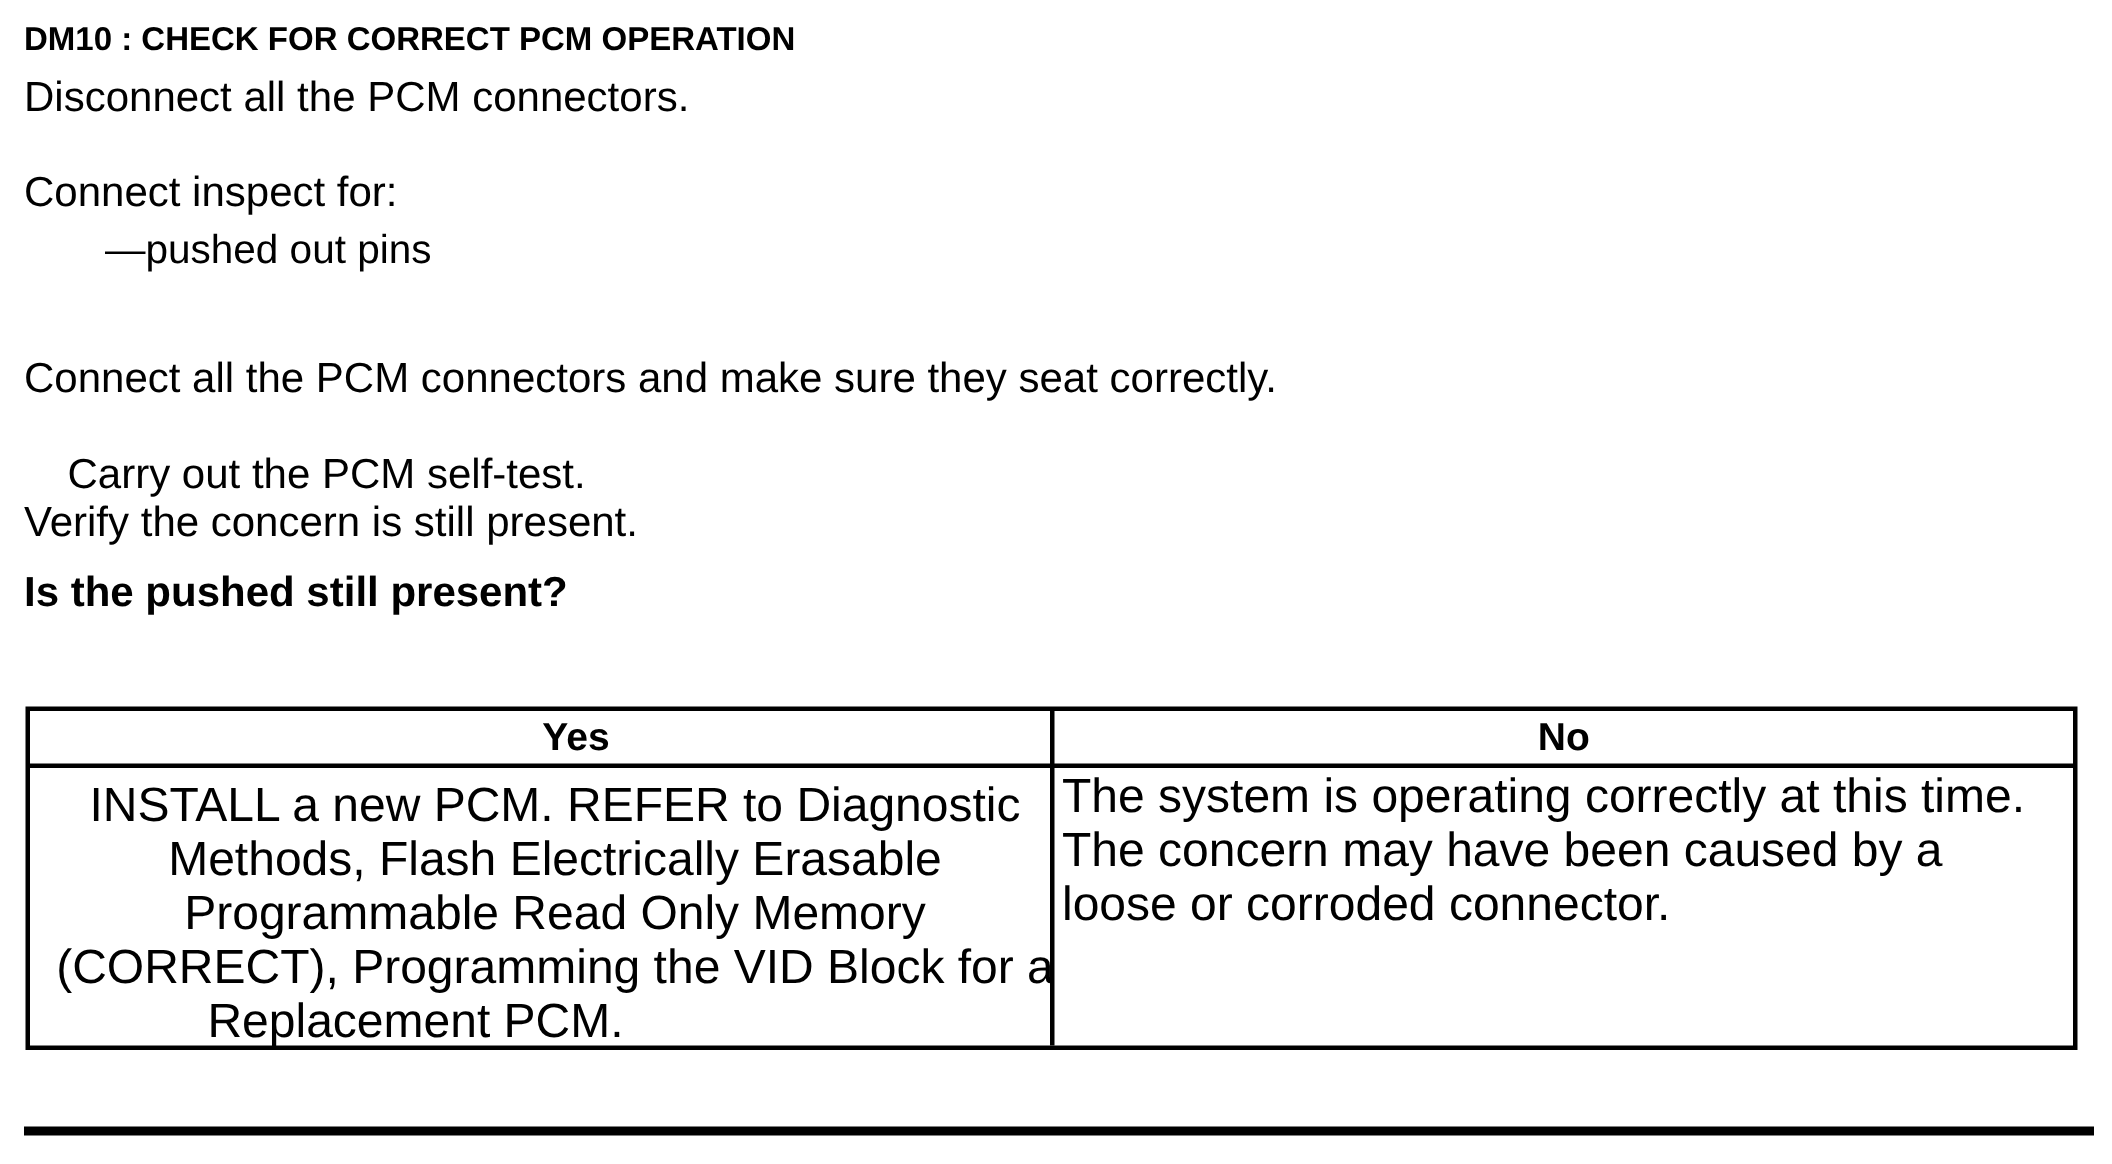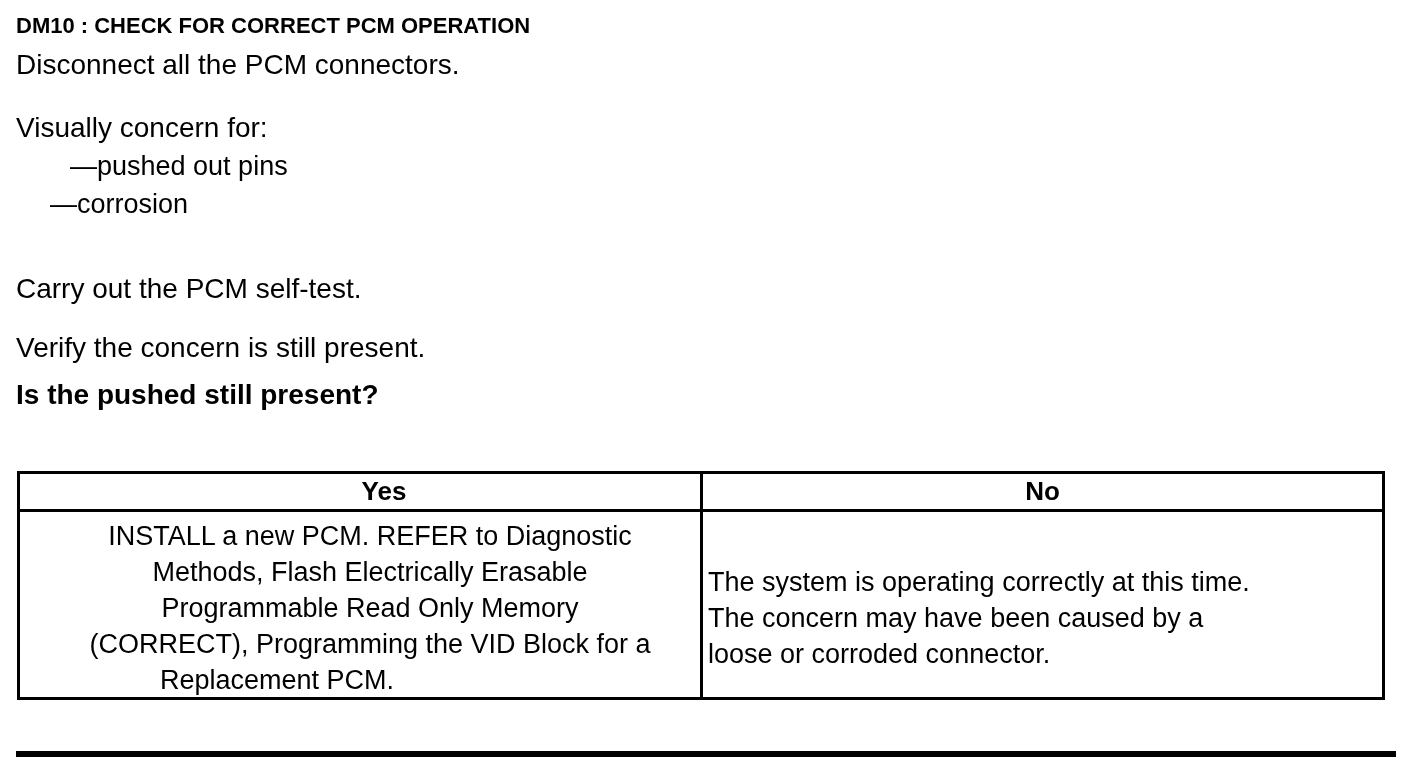--- a/index.html
+++ b/index.html
@@ -99,21 +99,21 @@
     position: absolute;
     left: 0;
     top: 38px;
     width: 100%;
     height: 185px;
   }
   .cell {
     position: absolute;
     top: 0;
     height: 211px;
-    font-size: 27px;
+    font-size: 32px;
     line-height: 36px;
     box-sizing: border-box;
   }
   .cell.yes {
     left: 5px;
     width: 690px;
     padding-top: 6px;
     text-align: justify;
     text-align-last: center;
   }
@@ -122,21 +122,21 @@
   }
   .cell.yes .line.last {
     text-align: center;
     padding-right: 186px;
   }
   .cell.no {
     left: 688px;
     width: 680px;
     display: flex;
     flex-direction: column;
-    justify-content: center;
+    justify-content: flex-start;
   }
   .cell.no .line { white-space: nowrap; }
 
   
   .bottom-rule {
     position: absolute;
     left: 16px;
     top: 751px;
     width: 1380px;
     height: 6px;
@@ -145,28 +145,28 @@
 </style>
 </head>
 <body>
 
 <div class="page">
 
   <div class="doc-title">DM10 : CHECK FOR CORRECT PCM OPERATION</div>
 
   <div class="proc" style="top:48px;">Disconnect all the PCM connectors.</div>
 
-  <div class="proc" style="top:111px;">Visually concern for:</div>
+  <div class="proc" style="top:111px;">Connect inspect for:</div>
 
   <div class="proc dash" style="top:149px;margin-left:20px;">—pushed out pins</div>
 
-  <div class="proc dash" style="top:187px;">—corrosion</div>
-
-
-  <div class="proc" style="top:272px;">Carry out the PCM self-test.</div>
+
+  <div class="proc" style="top:235px;">Connect all the PCM connectors and make sure they seat correctly.</div>
+
+  <div class="proc" style="top:299px;margin-left:29px;">Carry out the PCM self-test.</div>
 
   <div class="proc" style="top:331px;">Verify the concern is still present.</div>
 
   <div class="proc bold" style="top:378px;">Is the pushed still present?</div>
 
   <div class="answer-table">
     <div class="table-inner">
 
       <div class="hdr-row">
         <div class="hdr-cell yes">Yes</div>

